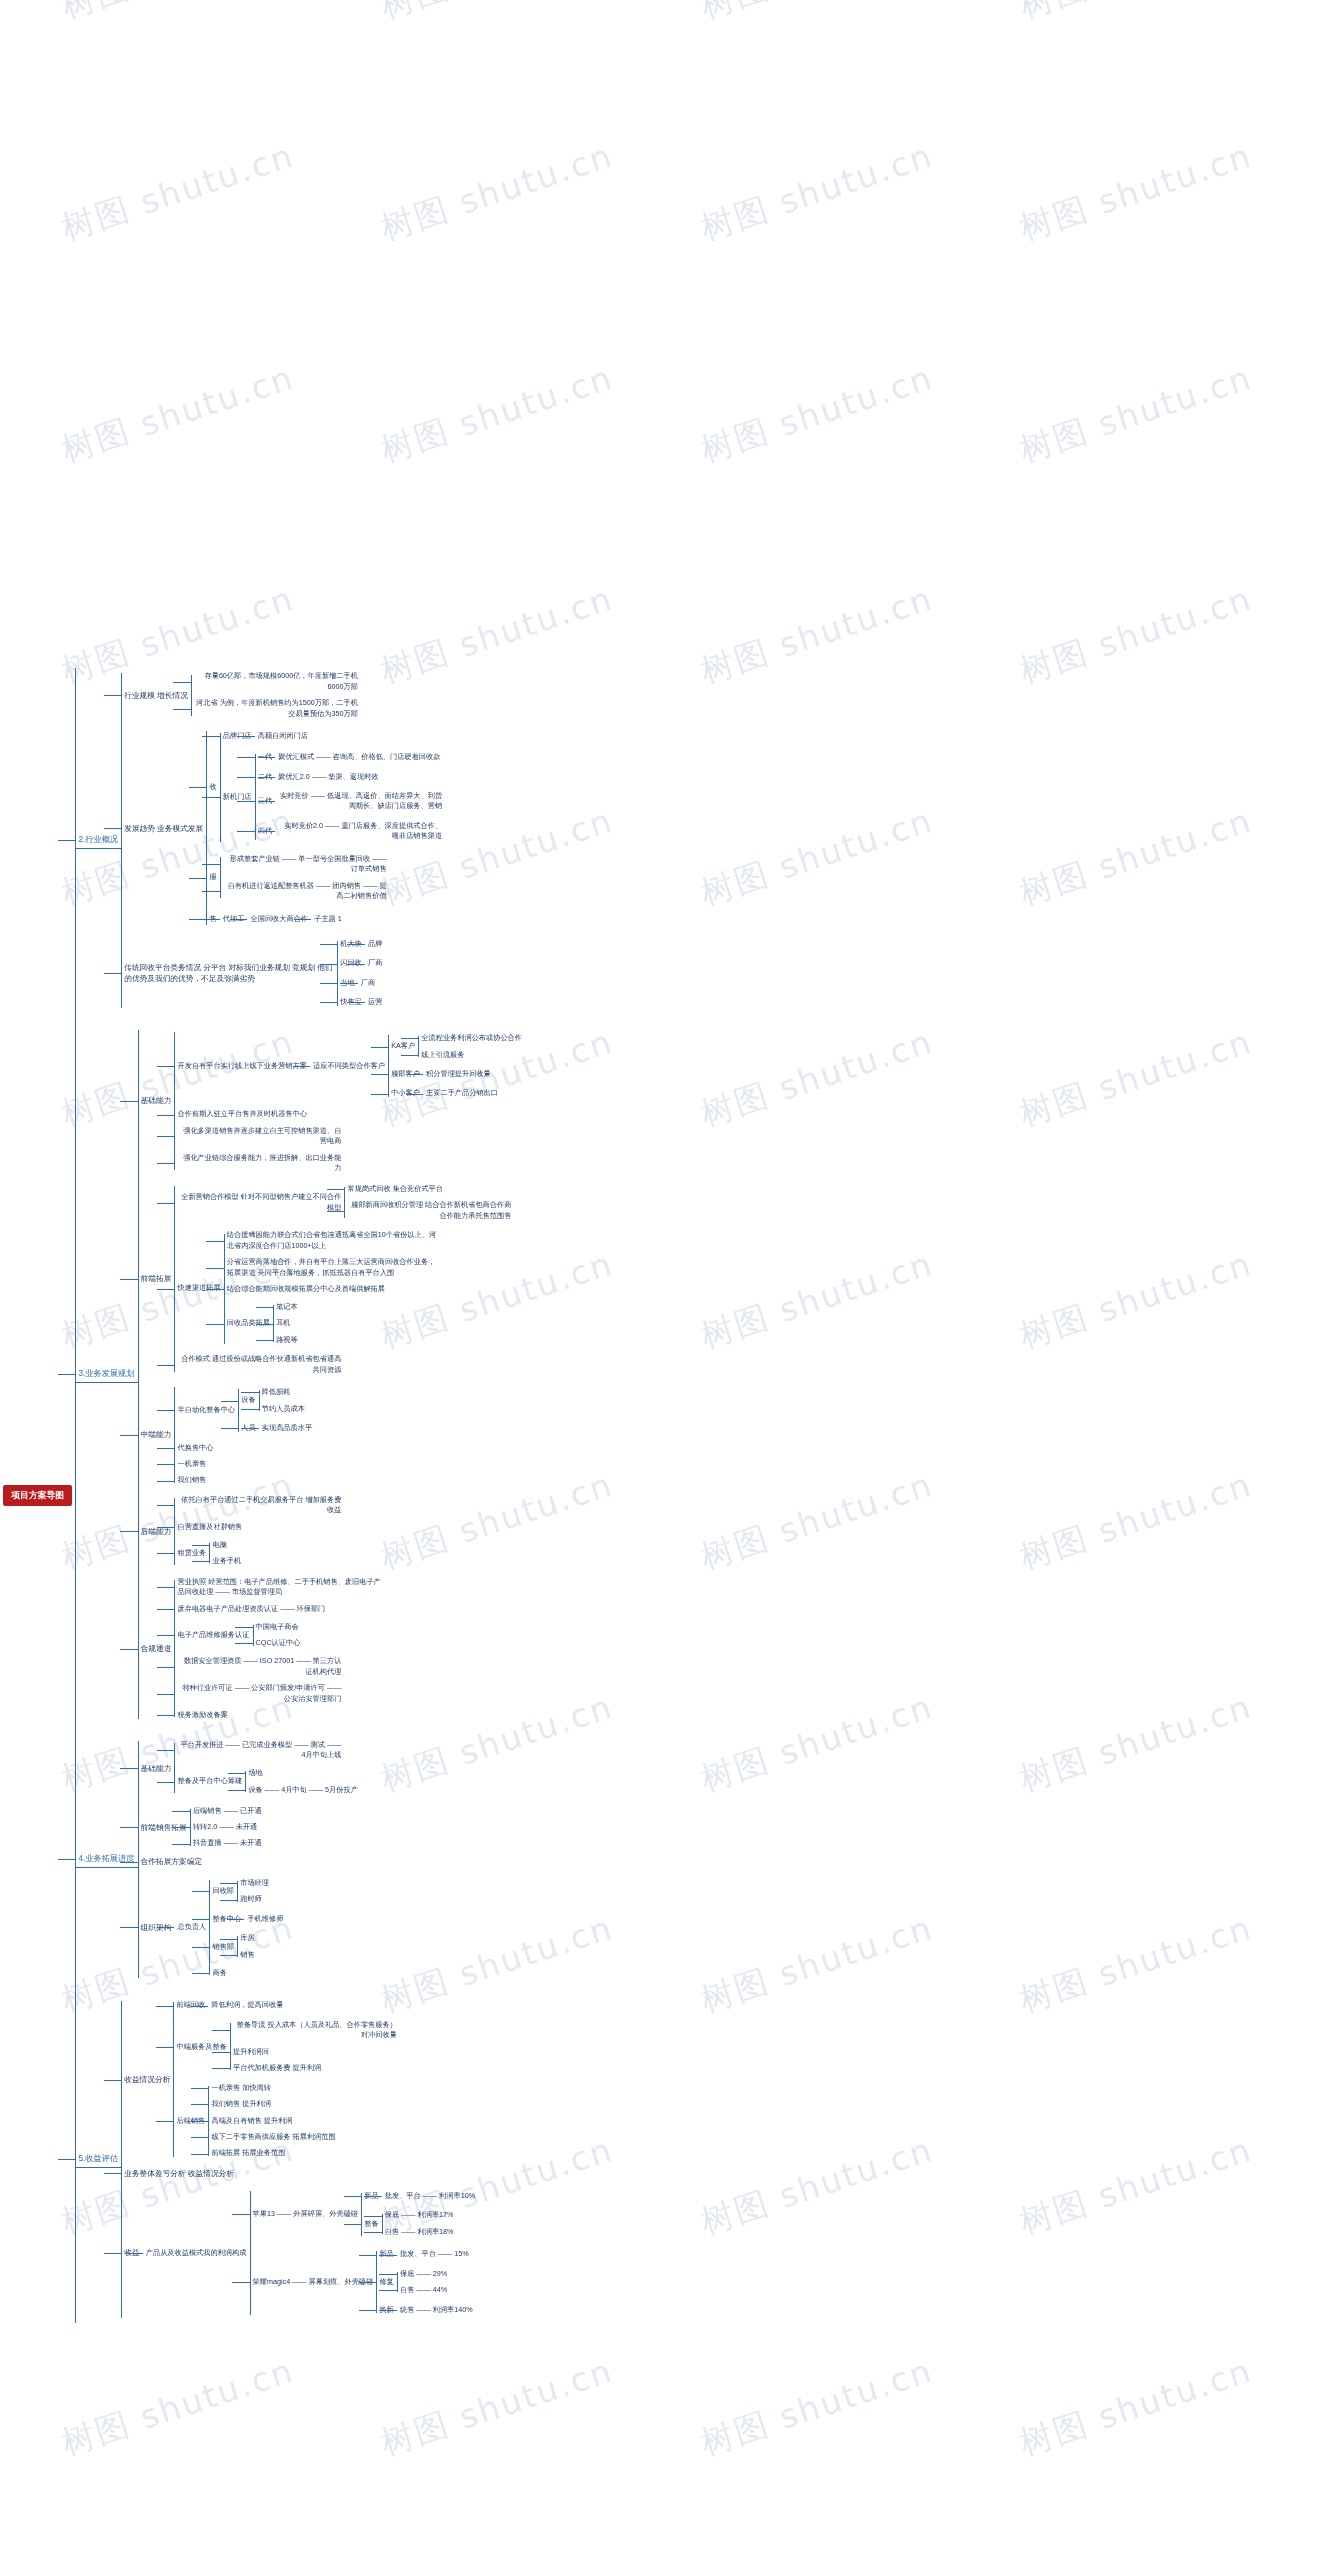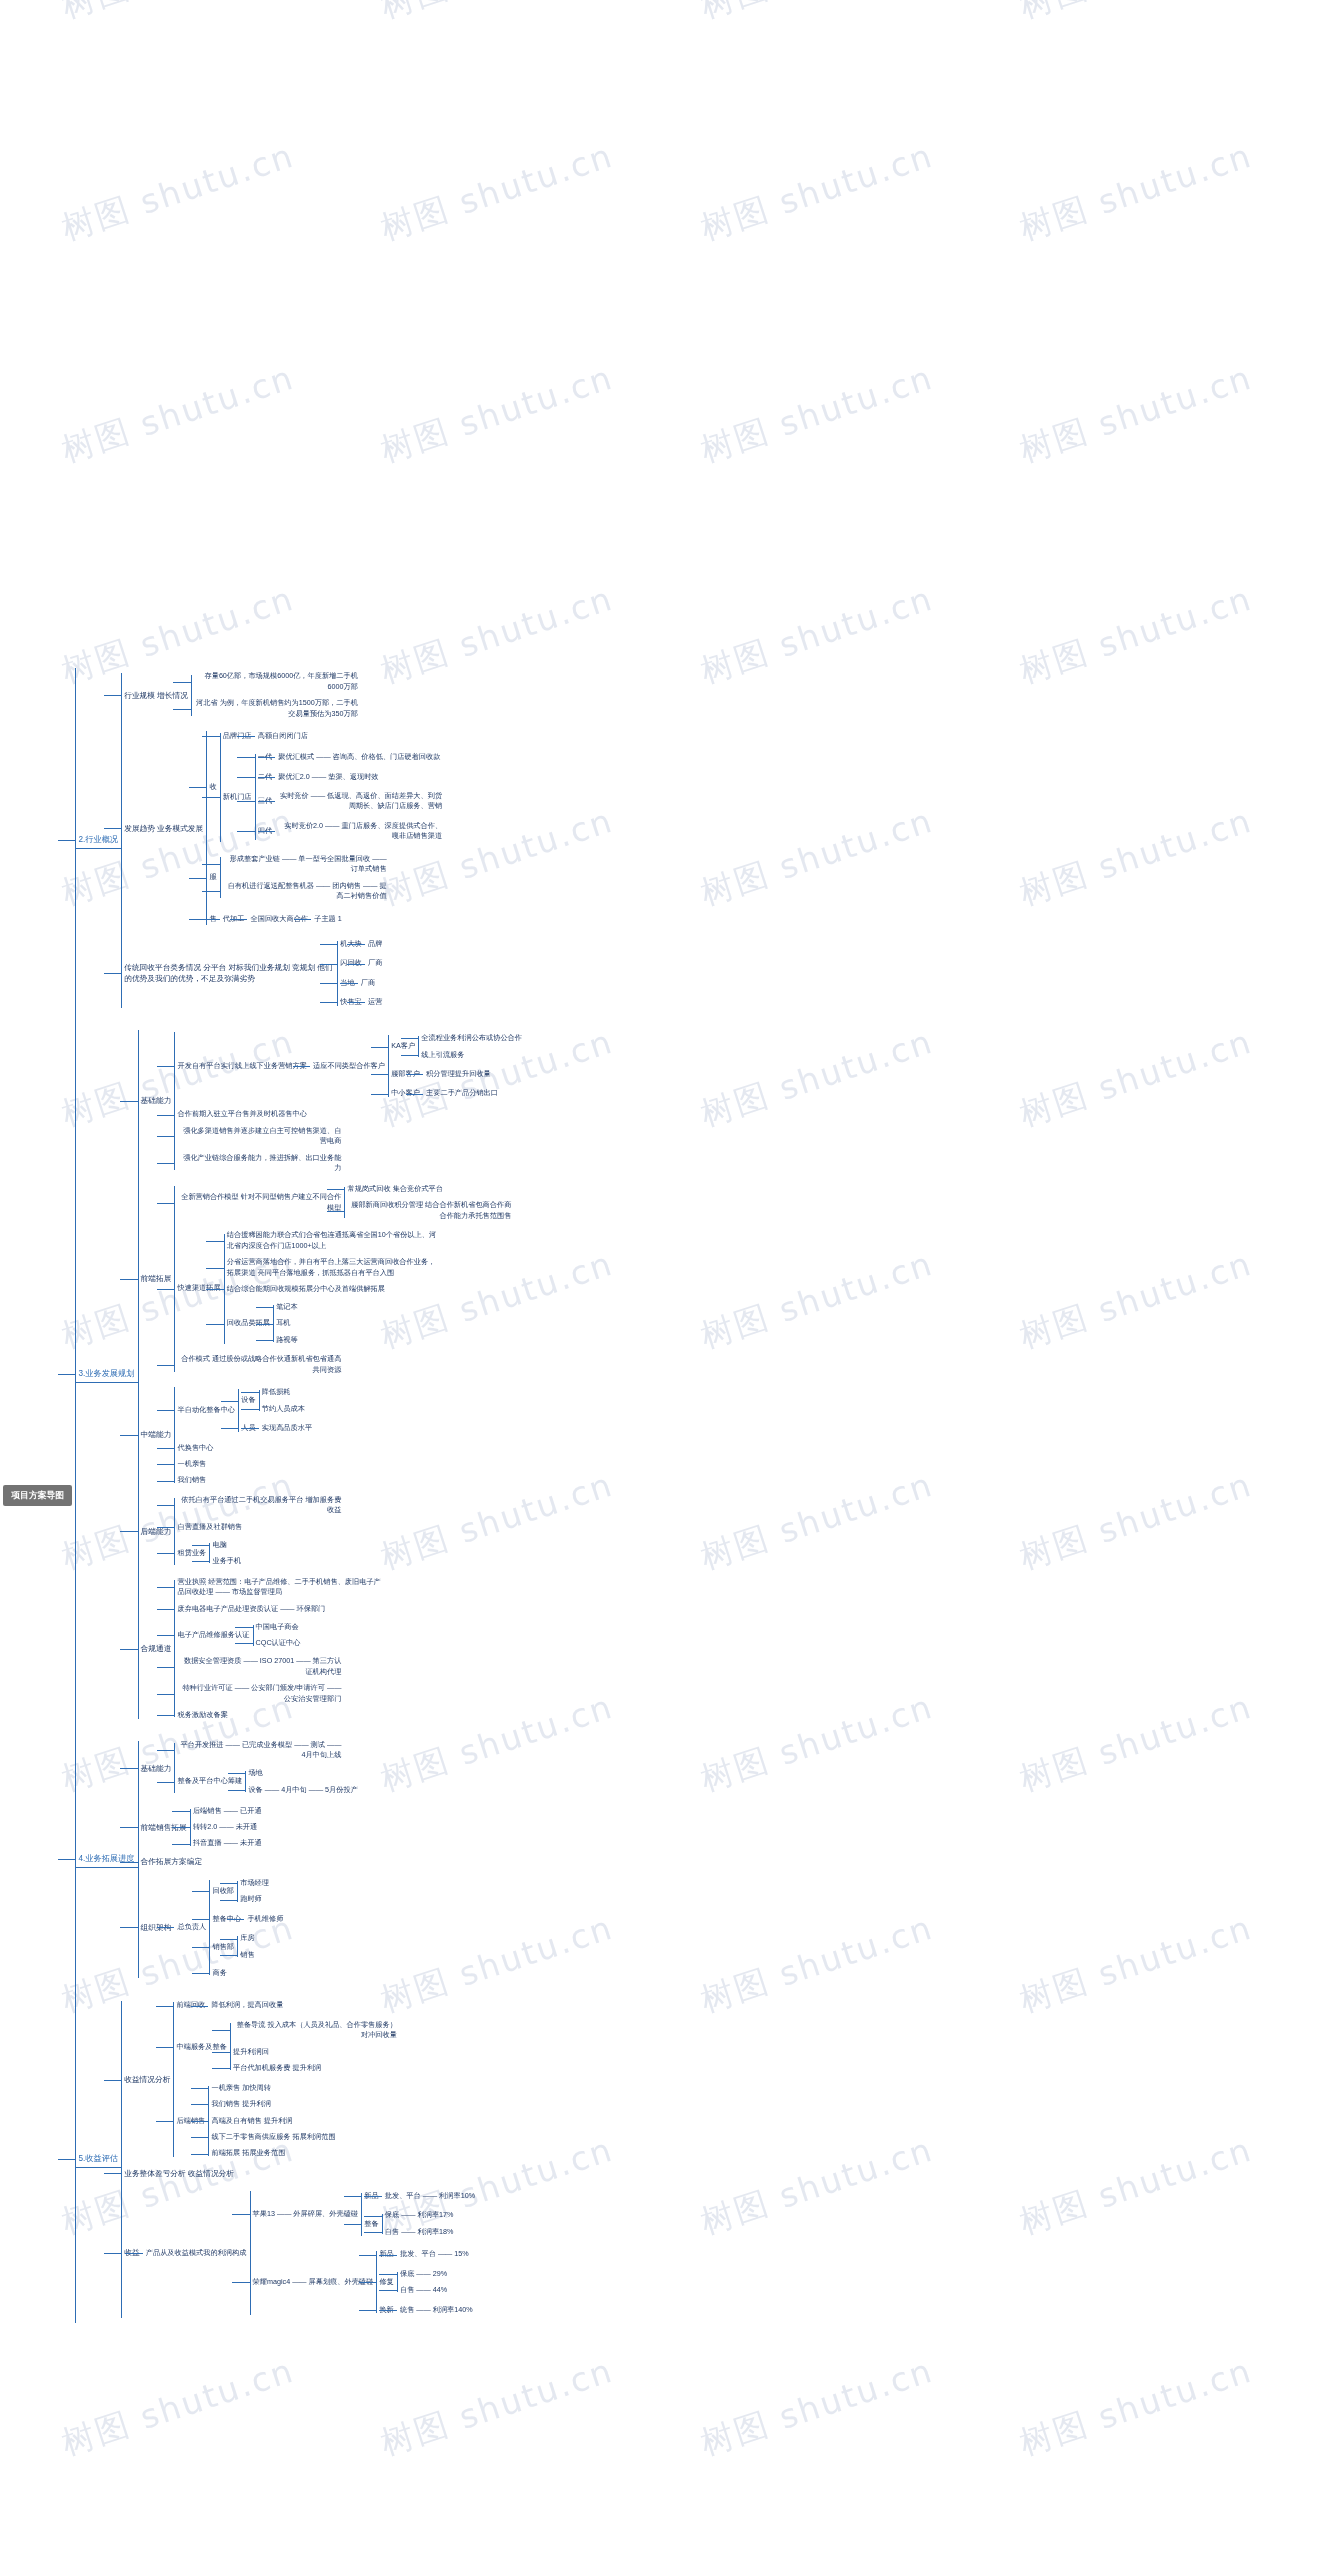--- a/index.html
+++ b/index.html
@@ -83,21 +83,21 @@
   .kids > .node { position:relative; }
   .kids > .node > .lbl::before {
     left:-17.5px; width:17.5px;
   }
   .kids.single::before { display:none; }
   .kids.single > .node > .lbl::before { left:-17.5px; width:17.5px; }
 
   
   .root-box {
     display:inline-block;
-    background:#737373;
+    background:#b91c1c;
     color:#ffffff;
     font-size:8.8px;
     font-weight:bold;
     padding:4.6px 8.2px;
     border-radius:2.1px;
     white-space:nowrap;
     position:relative;
     z-index:4;
   }
 

